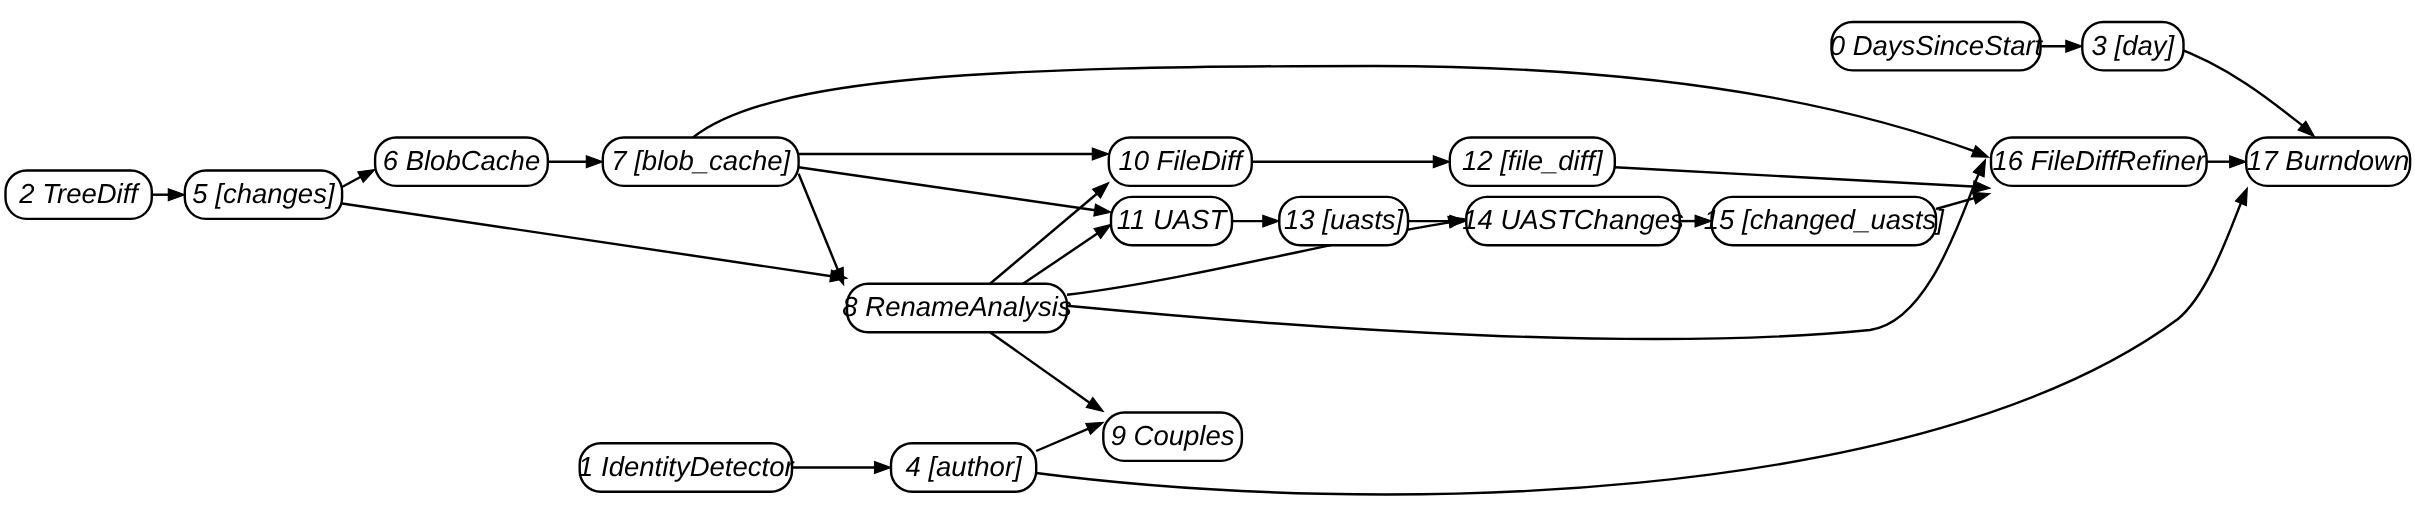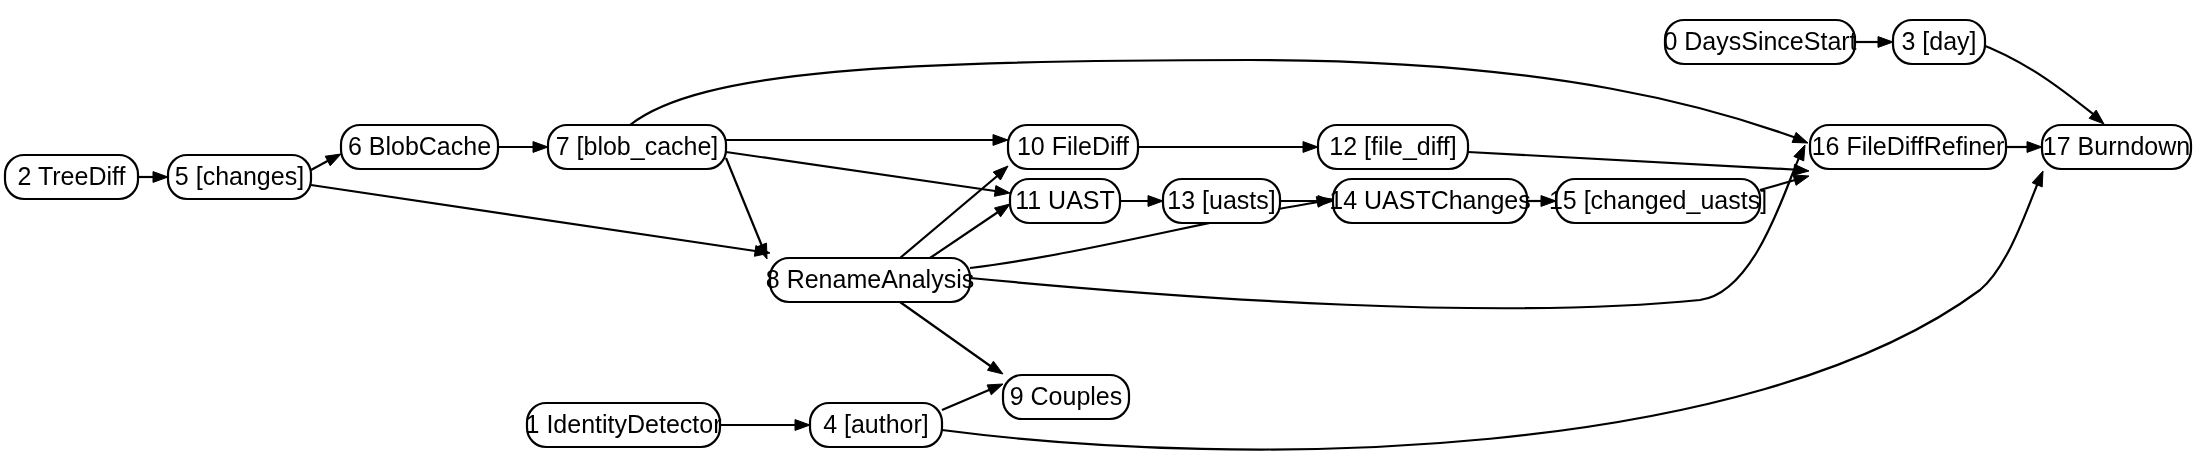--- a/index.html
+++ b/index.html
@@ -12,20 +12,21 @@
     width: 2195px;
     height: 464px;
     overflow: hidden;
     font-family: "Liberation Sans", sans-serif;
   }
   #graph-root {
     position: relative;
     width: 2195px;
     height: 464px;
     background: #ffffff;
+    font-style: italic;
   }
   svg#dag {
     display: block;
     width: 2195px;
     height: 464px;
     background: #ffffff;
   }
   .node-shape {
     fill: #ffffff;
     stroke: #000000;

